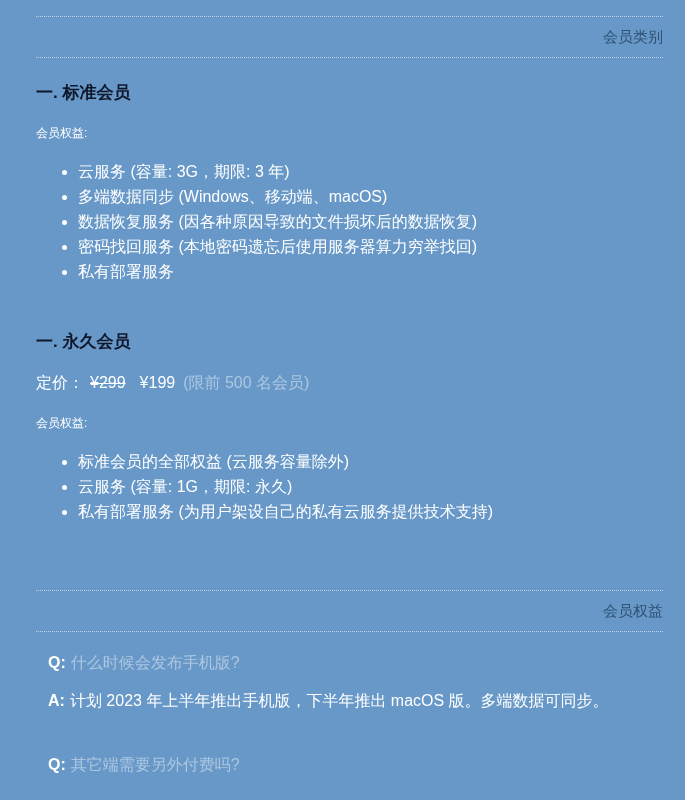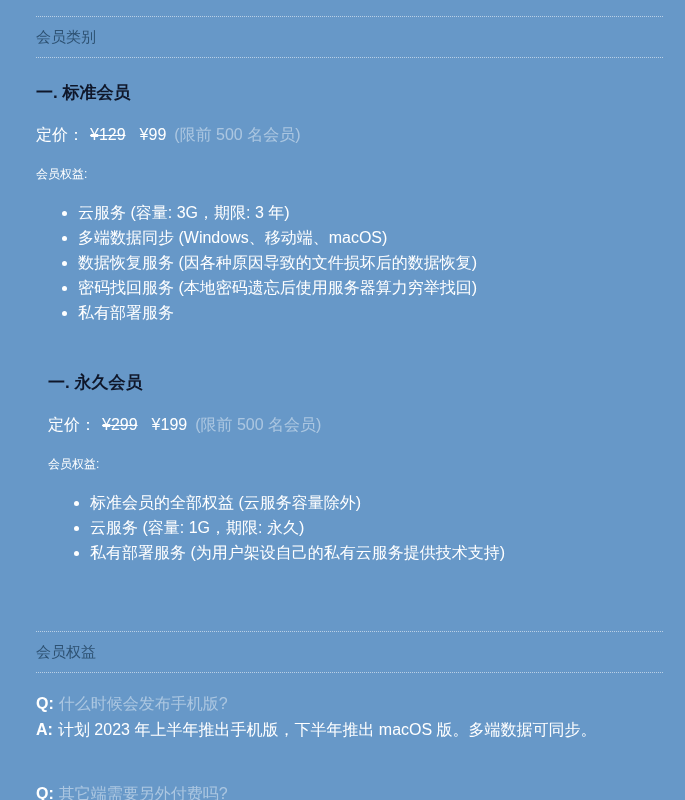--- a/index.html
+++ b/index.html
@@ -16,20 +16,21 @@
     padding: 16px 22px 0 36px;
     box-sizing: border-box;
   }
   .section-header {
     border-top: 1px dotted rgba(255,255,255,0.55);
     border-bottom: 1px dotted rgba(255,255,255,0.55);
     color: #2e5273;
     font-size: 15px;
     padding: 9px 0 10px 0;
     line-height: 1.4;
+    text-align: right;
   }
   .plan { margin: 0; }
   .plan-name {
     font-size: 17px;
     font-weight: bold;
     color: #0f172a;
     margin: 23px 0 0 0;
     line-height: 1.4;
   }
   .price-line {
@@ -49,44 +50,43 @@
     line-height: 1.4;
   }
   ul.benefits {
     margin: 17px 0 0 0;
     padding: 0 0 0 42px;
     font-size: 16px;
     line-height: 25px;
   }
   ul.benefits li { margin: 0; }
   ul.benefits li.bold { font-weight: normal; }
-  .plan + .plan { margin-top: 46px; margin-left: 12px; }
+  .plan + .plan { margin-top: 46px; }
   .faq-header { margin-top: 66px; }
   .faq-item { margin: 18px 0 0 0; }
   .faq-item + .faq-item { margin-top: 38px; }
   .faq-line {
     font-size: 16px;
     line-height: 26px;
-    margin: 0;
+    margin: 12px;
   }
   .qa-prefix { font-weight: bold; color: #ffffff; margin-right: 5px; }
 </style>
 </head>
 <body>
 
 <div class="page">
 
   <div class="section-header">
     <span>会员类别</span>
   </div>
 
   <div id="plans">
   <section class="plan">
     <h3 class="plan-name">一. 标准会员</h3>
-    <p class="price-line"><span>定价：</span><span class="old-price">¥129</span><span class="new-price">¥99</span><span class="faded">(限前 500 名会员)</span></p>
     <p class="benefits-label">会员权益:</p>
     <ul class="benefits">
           <li class="bold">云服务 (容量: 3G，期限: 3 年)</li>
           <li>多端数据同步 (Windows、移动端、macOS)</li>
           <li>数据恢复服务 (因各种原因导致的文件损坏后的数据恢复)</li>
           <li>密码找回服务 (本地密码遗忘后使用服务器算力穷举找回)</li>
           <li>私有部署服务</li>
         </ul>
   </section>
 

